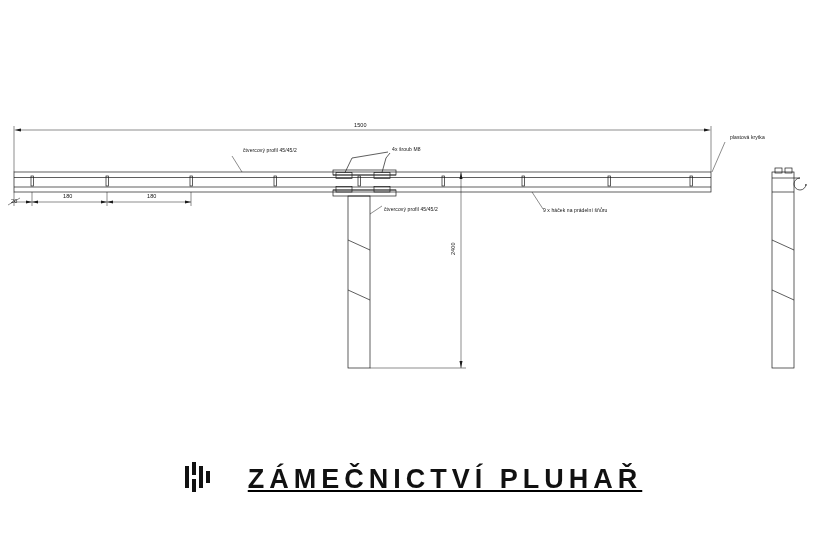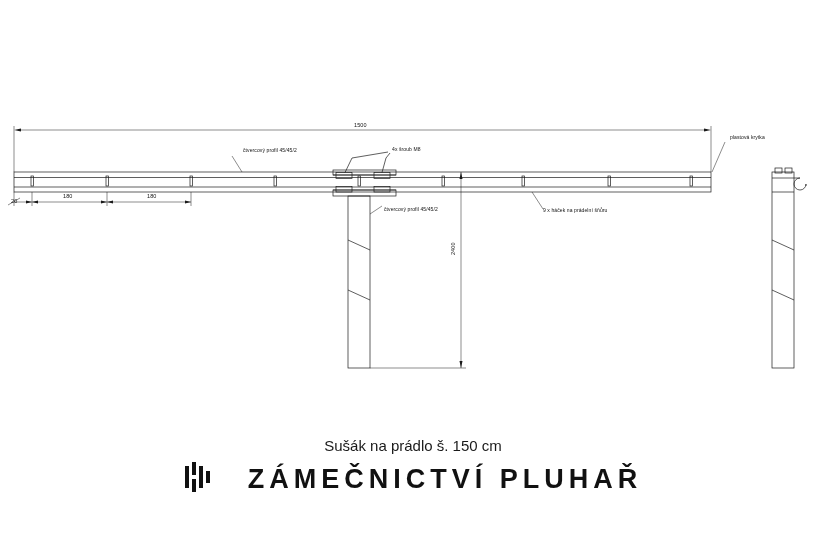--- a/index.html
+++ b/index.html
@@ -50,20 +50,21 @@
   }
   #brand {
     position: absolute;
     left: 0;
     top: 462px;
     width: 826px;
     display: flex;
     align-items: center;
     justify-content: center;
     gap: 30px;
+    text-decoration: underline;
   }
   #brand .mark {
     display: block;
   }
   #brand .word {
     font-size: 27px;
     font-weight: bold;
     letter-spacing: 5px;
     color: #111111;
     font-family: "Liberation Sans", sans-serif;
@@ -175,21 +176,20 @@
   <div class="lbl" style="left:730px; top:134px;">plastová krytka</div>
   <div class="lbl" style="left:384px; top:206px;">čtvercový profil 45/45/2</div>
   <div class="lbl" style="left:543px; top:207px;">9 x háček na prádelní šňůru</div>
 
   <div class="lbl dim" style="left:354px; top:122px;">1500</div>
   <div class="lbl dim" style="left:63px; top:193px;">180</div>
   <div class="lbl dim" style="left:147px; top:193px;">180</div>
   <div class="lbl dim" style="left:11px; top:198px;">20</div>
   <div class="lbl dim" style="left:450px; top:255px; transform: rotate(-90deg); transform-origin: left top;">2400</div>
 
-  <div id="caption">Sušák na prádlo š. 150 cm</div>
 
   <div id="brand">
     <span class="mark">
       <svg width="34" height="30" viewBox="0 0 34 30">
         <g fill="#111111">
           <rect x="1" y="4" width="4" height="22"></rect>
           <rect x="8" y="0" width="4" height="13"></rect>
           <rect x="8" y="17" width="4" height="13"></rect>
           <rect x="15" y="4" width="4" height="22"></rect>
           <rect x="22" y="9" width="4" height="12"></rect>

